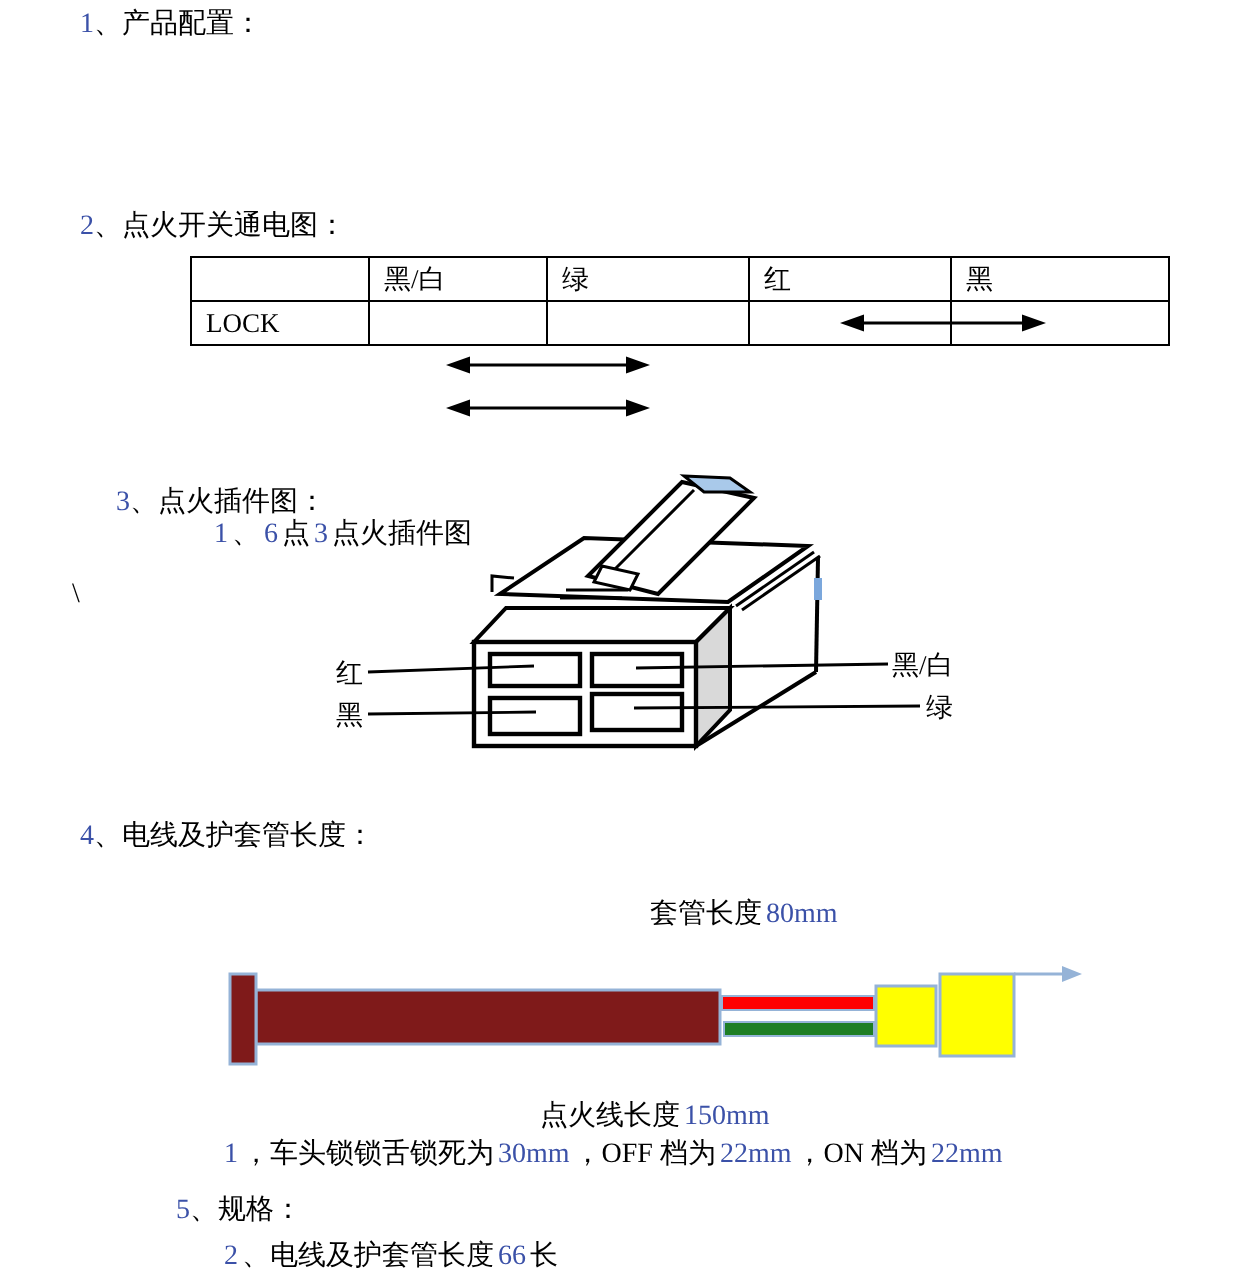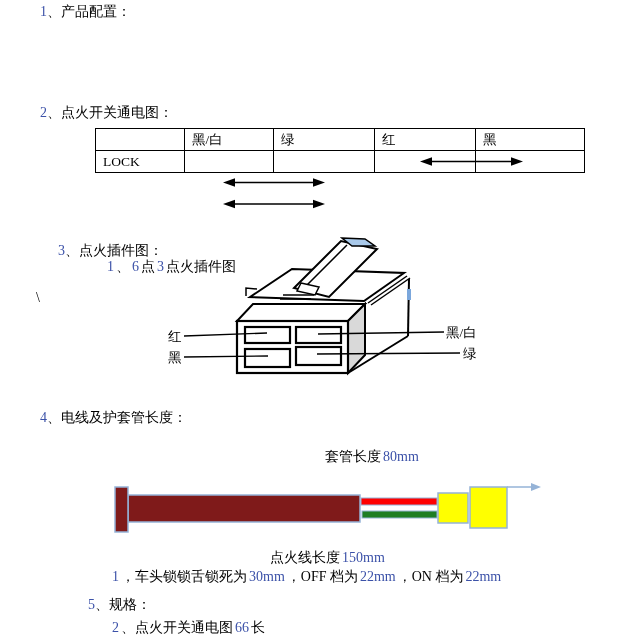--- a/index.html
+++ b/index.html
@@ -155,16 +155,16 @@
     <span>点火线长度</span><span class="num">150mm</span>
   </div>
 
   <div class="abs heading" style="left:40px;top:596px;margin-left:48px;">
     <span class="num">5</span><span>、规格：</span>
   </div>
   <div class="abs line" style="left:110px;top:568px;">
     <span class="num">1</span><span>，车头锁锁舌锁死为</span><span class="num">30mm</span><span>，OFF 档为</span><span class="num">22mm</span><span>，ON 档为</span><span class="num">22mm</span>
   </div>
   <div class="abs line" style="left:110px;top:619px;">
-    <span class="num">2</span><span>、点火开关通电图</span><span class="num">66</span><span>长</span>
+    <span class="num">2</span><span>、电线及护套管长度</span><span class="num">66</span><span>长</span>
   </div>
 
 </div>
 
 </body></html>

